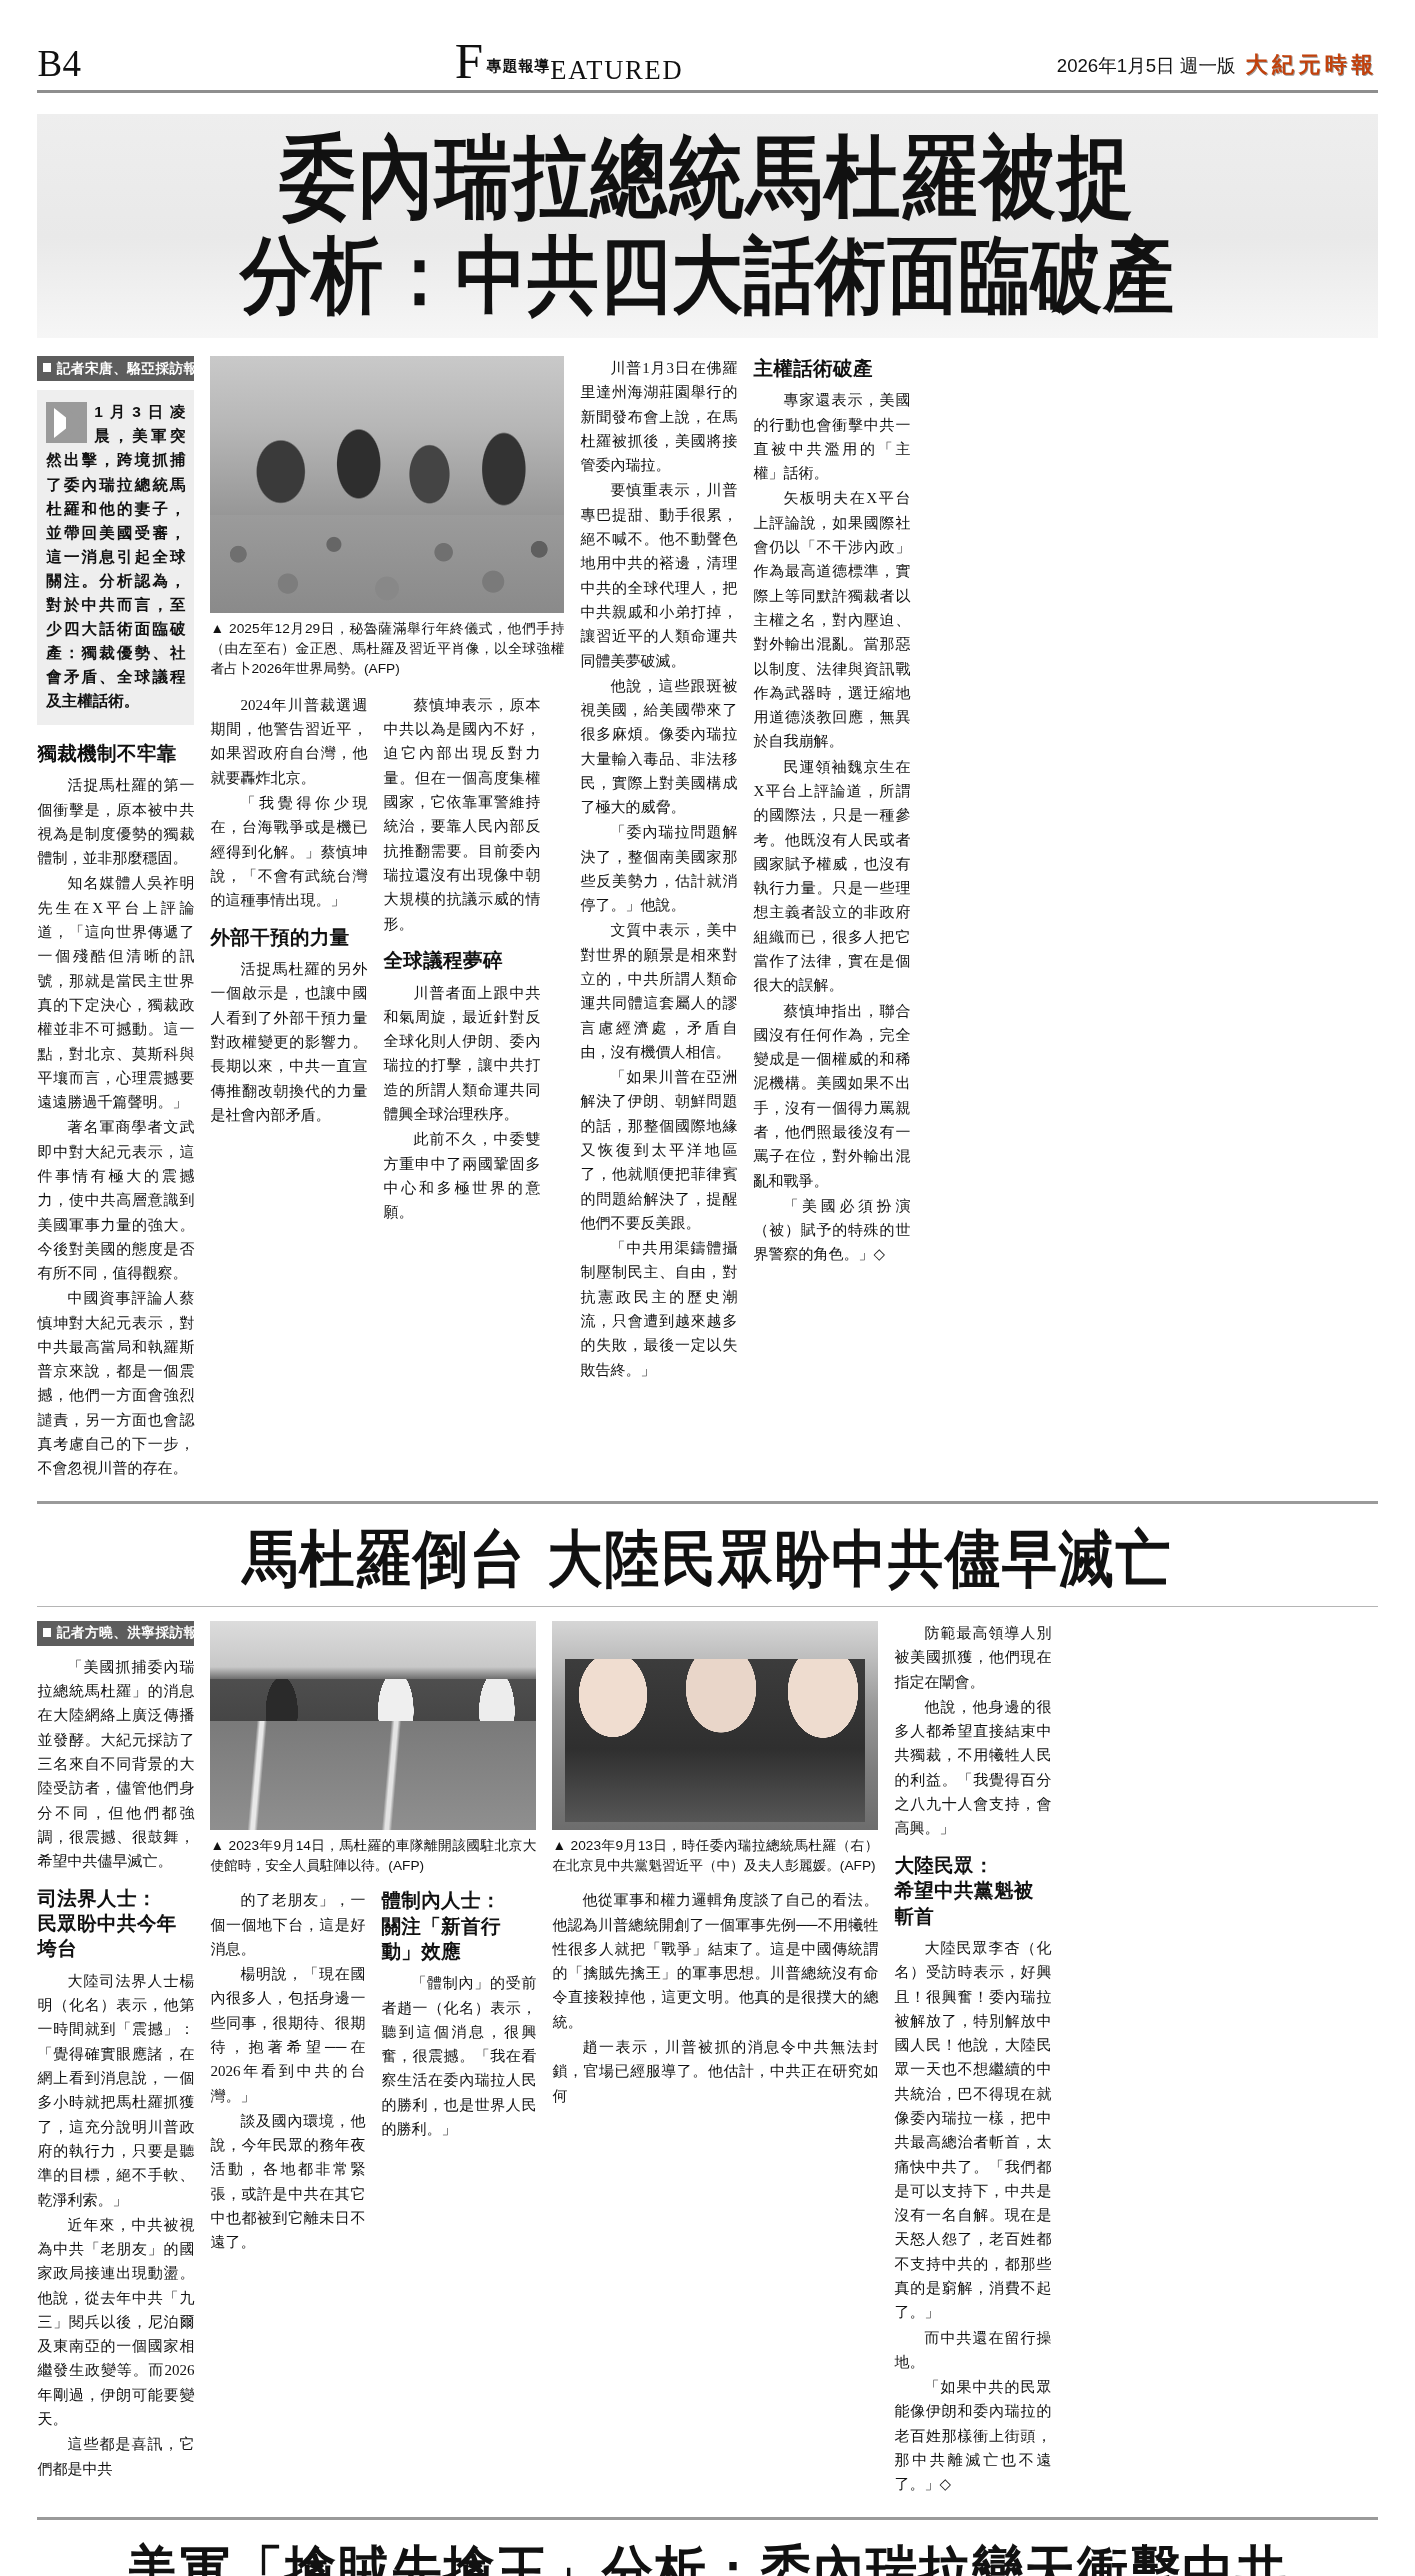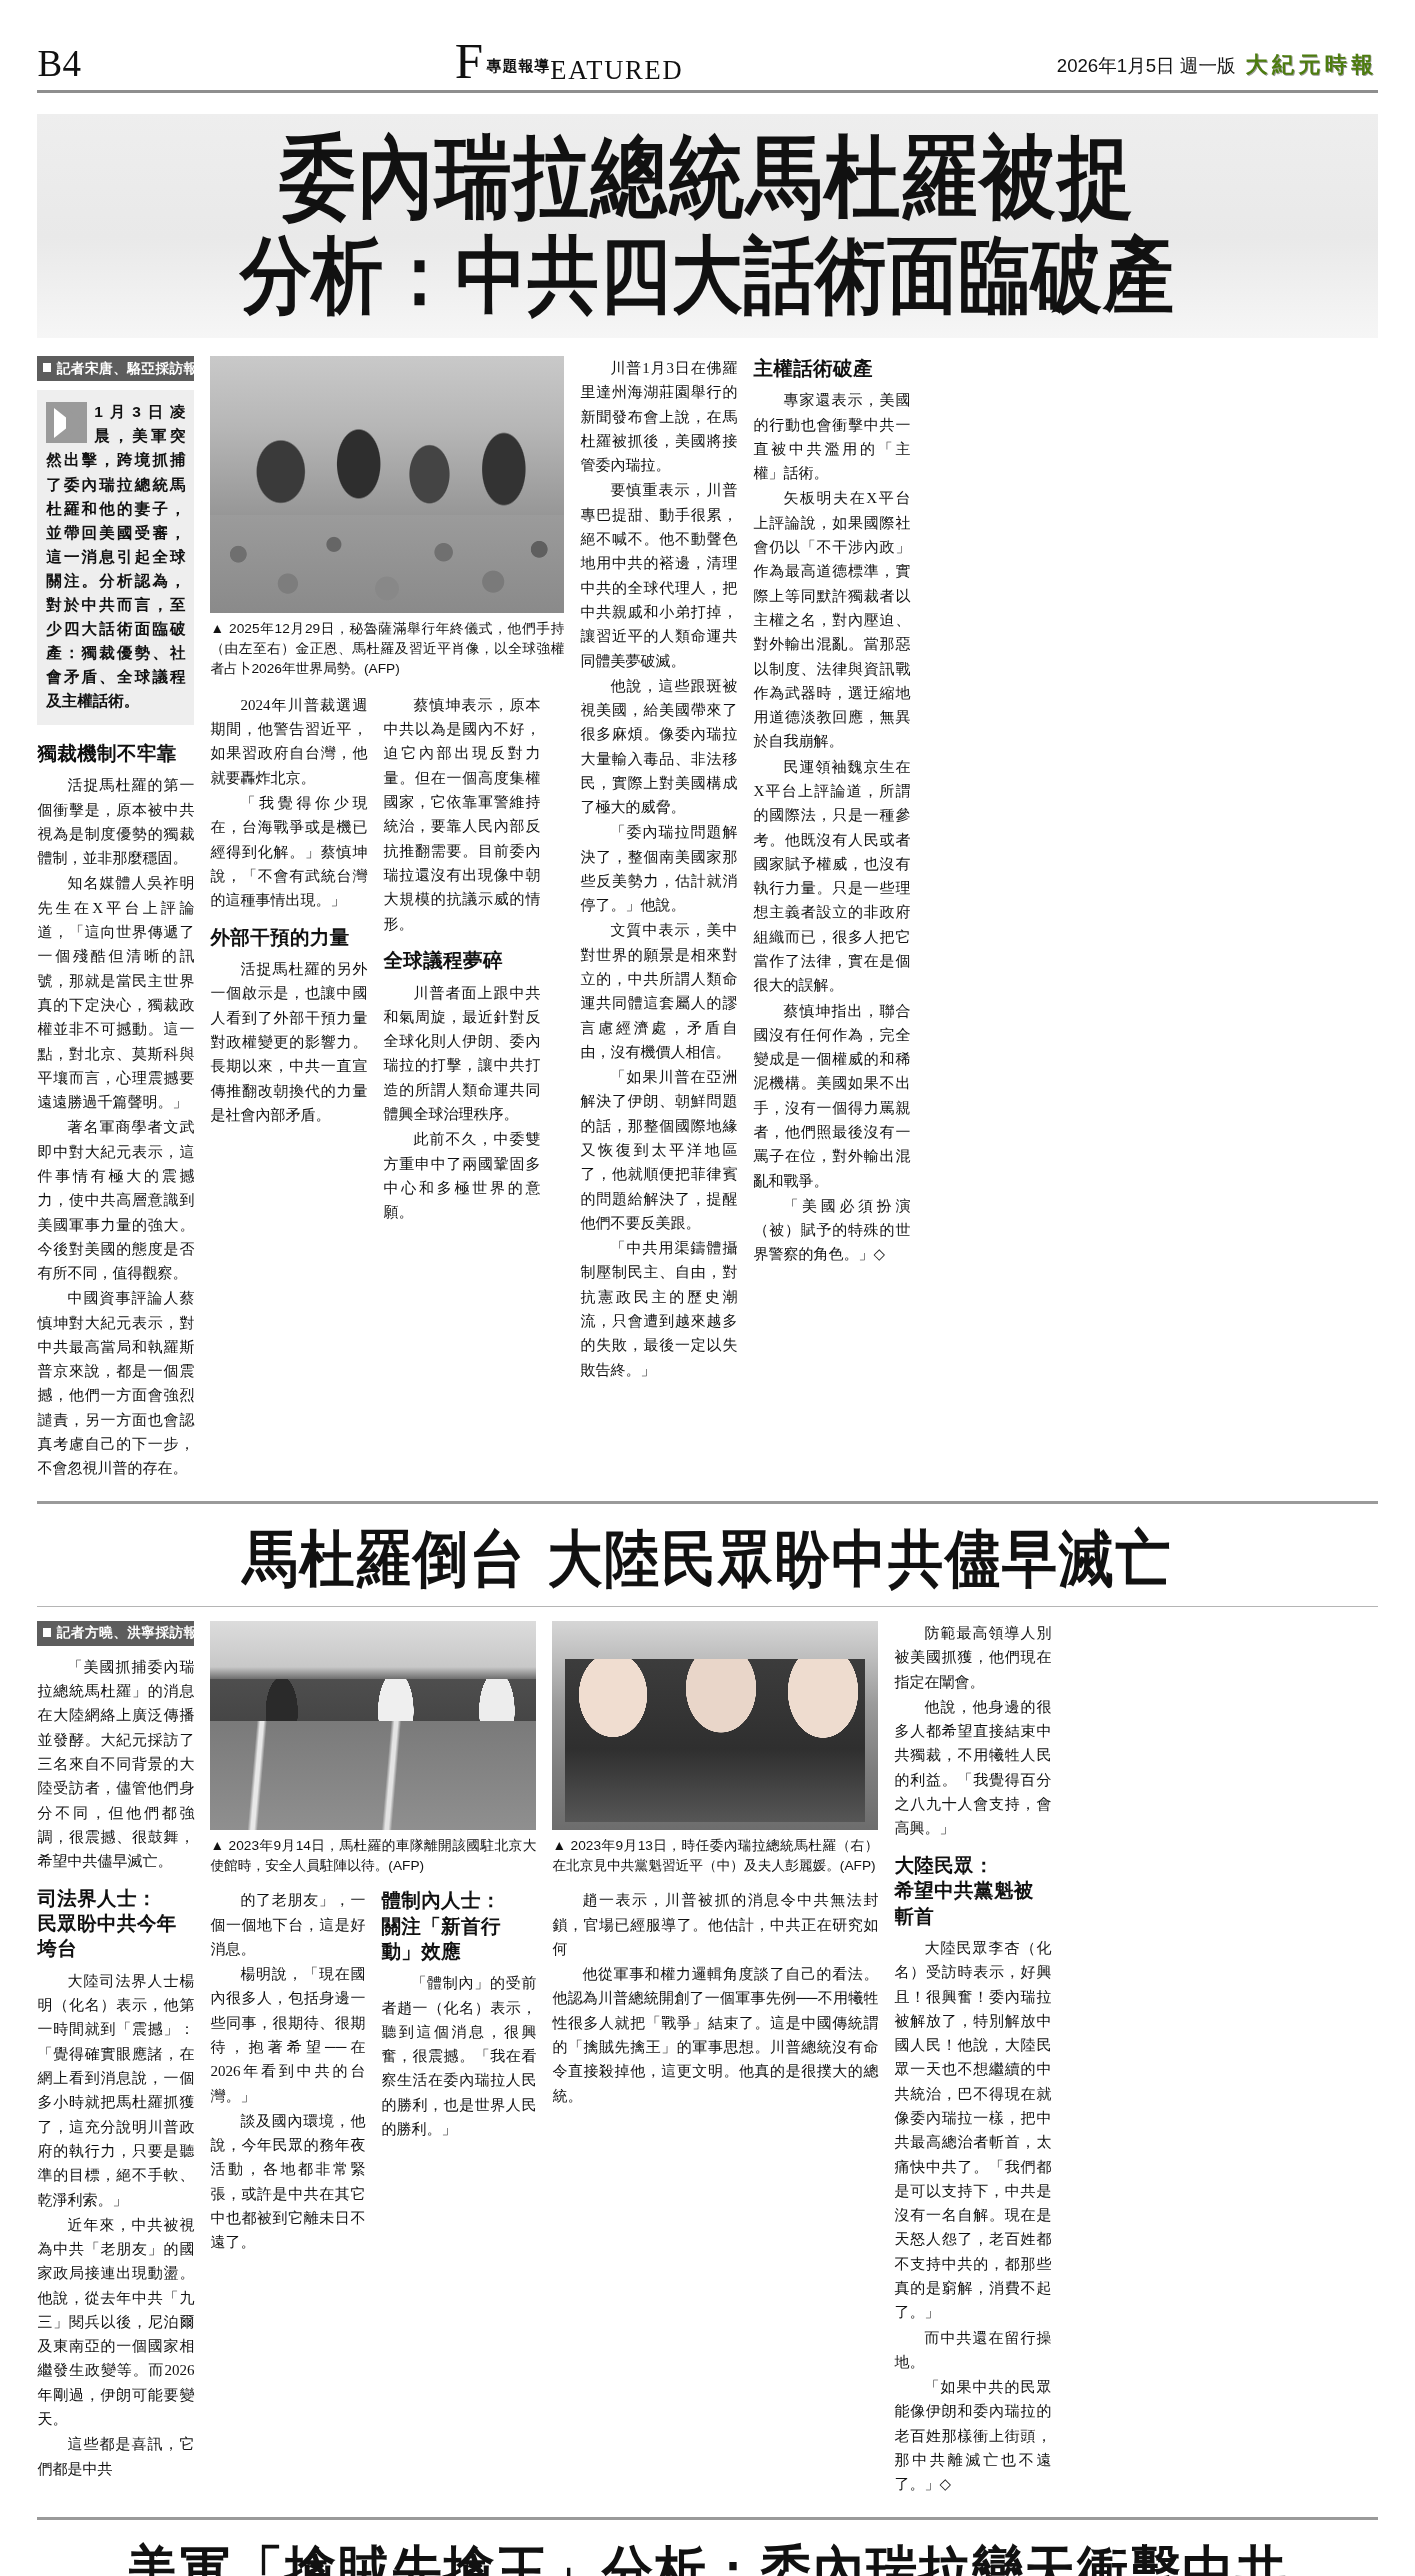--- a/index.html
+++ b/index.html
@@ -40,21 +40,21 @@
     font-size:26.5px; letter-spacing:1.8px; line-height:.95; font-weight:400;
   }
   .mh-end { display:flex; align-items:baseline; gap:10px; padding-bottom:5.3px; }
   .mh-date {
     font-family:"Liberation Sans","DejaVu Sans",sans-serif;
     font-size:18.6px; letter-spacing:0px; font-weight:400;
   }
   .mh-paper {
     font-family:"Liberation Sans","DejaVu Sans",sans-serif;
     font-size:22px; font-weight:700; letter-spacing:4.4px;
-    color:#4d7c0f;
+    color:#c2410c;
     text-shadow:0.9px 0.9px 0 #9a9a9a;
   }
   .rule-thick { height:2.7px; background:#8e8e8e; margin:5.3px 12.4px 0 12.4px; }
 
   
   .a1-headbox {
     margin:21px 12.4px 0 12.4px;
     background:linear-gradient(180deg,#eeeeee 0%,#e9e9e9 55%,#f6f6f6 100%);
     padding:14px 0 16px 0;
   }
@@ -342,22 +342,22 @@
           </div>
         </div>
       </div>
     </div>
 
     <div class="col" style="width:326px;">
       <div class="photo ph-hand"></div>
       <div class="cap">▲ 2023年9月13日，時任委內瑞拉總統馬杜羅（右）在北京見中共黨魁習近平（中）及夫人彭麗媛。(AFP)</div>
       <div style="margin-top:12.4px;">
         <div class="body">
+          <p>他從軍事和權力邏輯角度談了自己的看法。他認為川普總統開創了一個軍事先例──不用犧牲性很多人就把「戰爭」結束了。這是中國傳統謂的「擒賊先擒王」的軍事思想。川普總統沒有命令直接殺掉他，這更文明。他真的是很撲大的總統。</p>
           <p>趙一表示，川普被抓的消息令中共無法封鎖，官場已經服導了。他估計，中共正在研究如何</p>
-          <p>他從軍事和權力邏輯角度談了自己的看法。他認為川普總統開創了一個軍事先例──不用犧牲性很多人就把「戰爭」結束了。這是中國傳統謂的「擒賊先擒王」的軍事思想。川普總統沒有命令直接殺掉他，這更文明。他真的是很撲大的總統。</p>
         </div>
       </div>
     </div>
 
     <div class="col c6">
       <div class="body">
         <p>防範最高領導人別被美國抓獲，他們現在指定在闡會。</p>
         <p>他說，他身邊的很多人都希望直接結束中共獨裁，不用犧牲人民的利益。「我覺得百分之八九十人會支持，會高興。」</p>
       </div>
       <div class="subhead" style="margin-bottom:0;">大陸民眾：</div>

